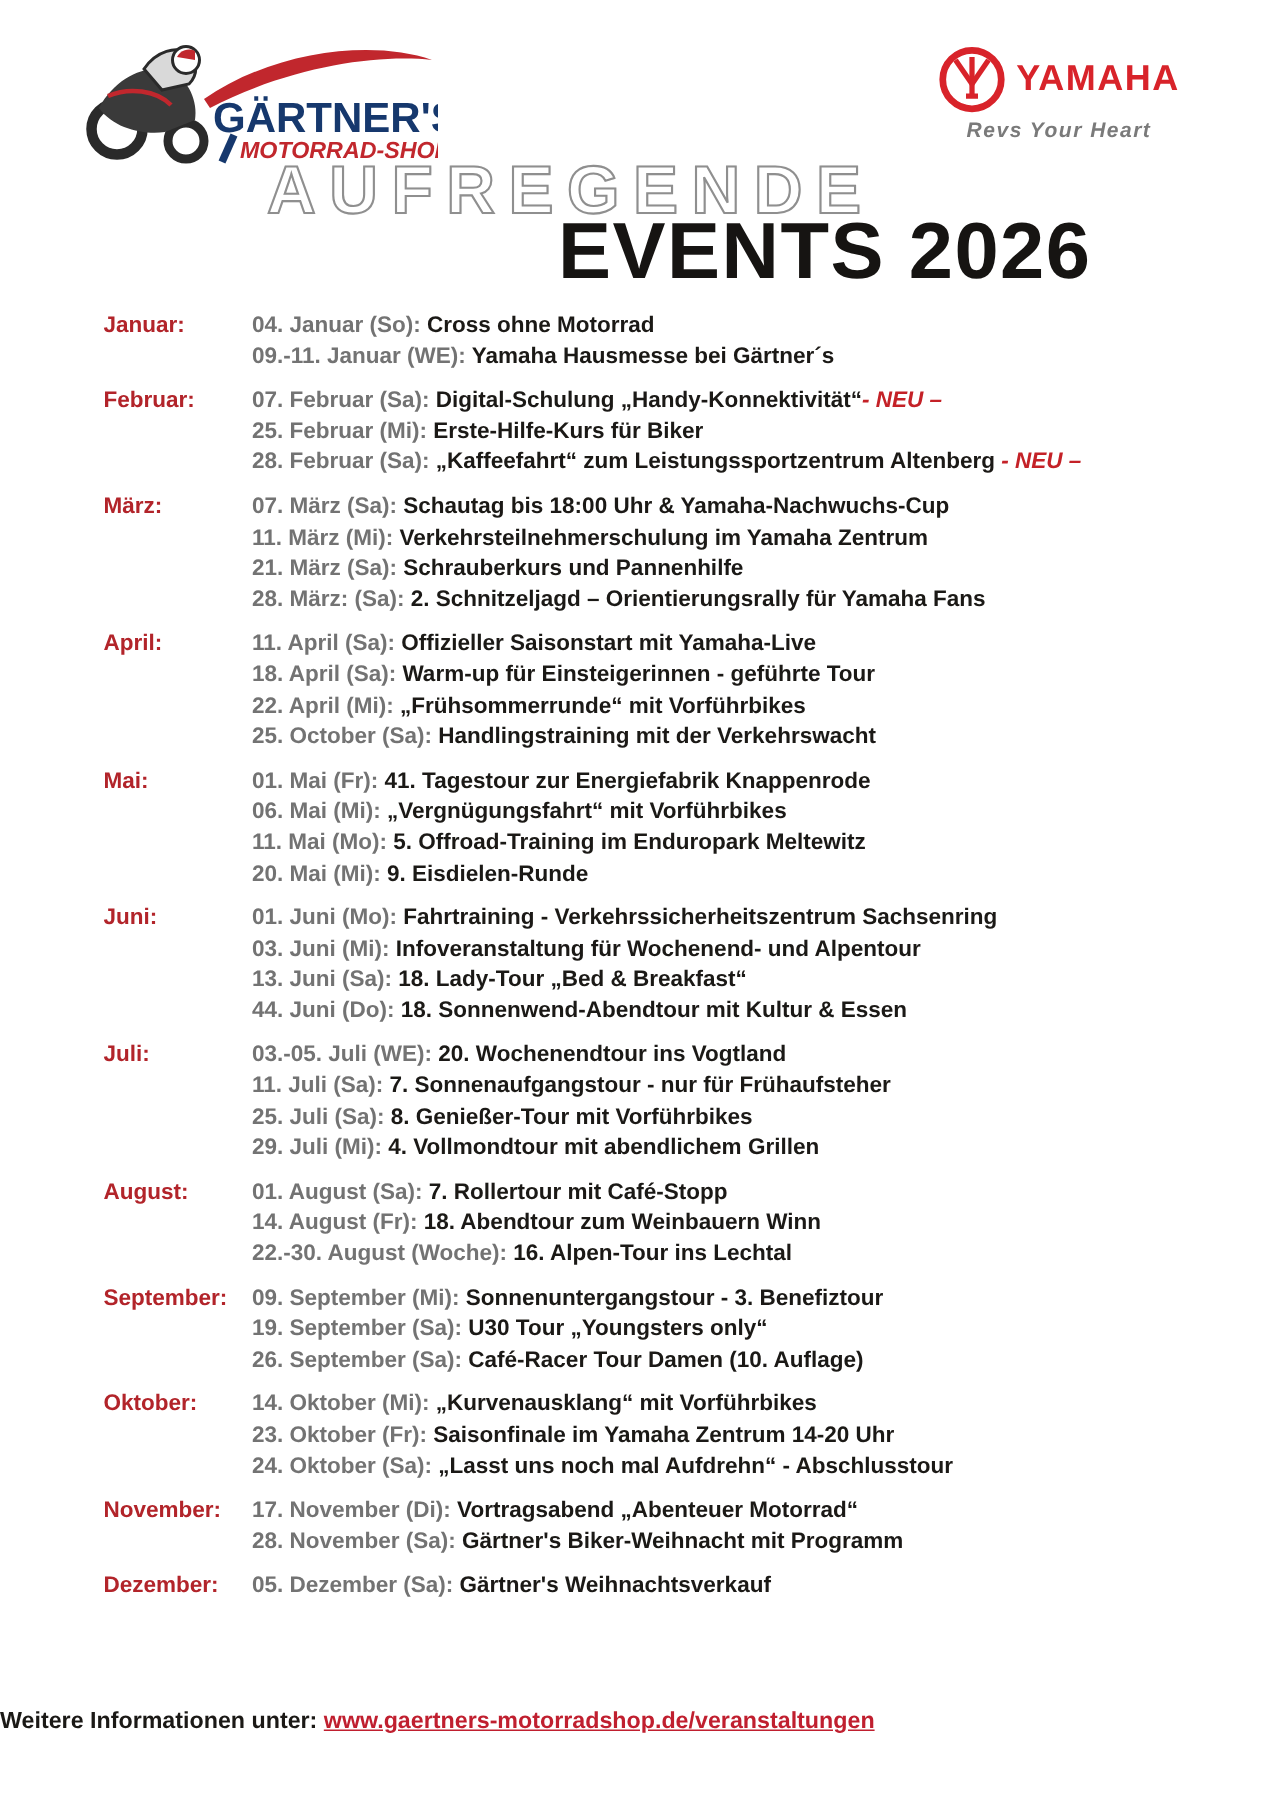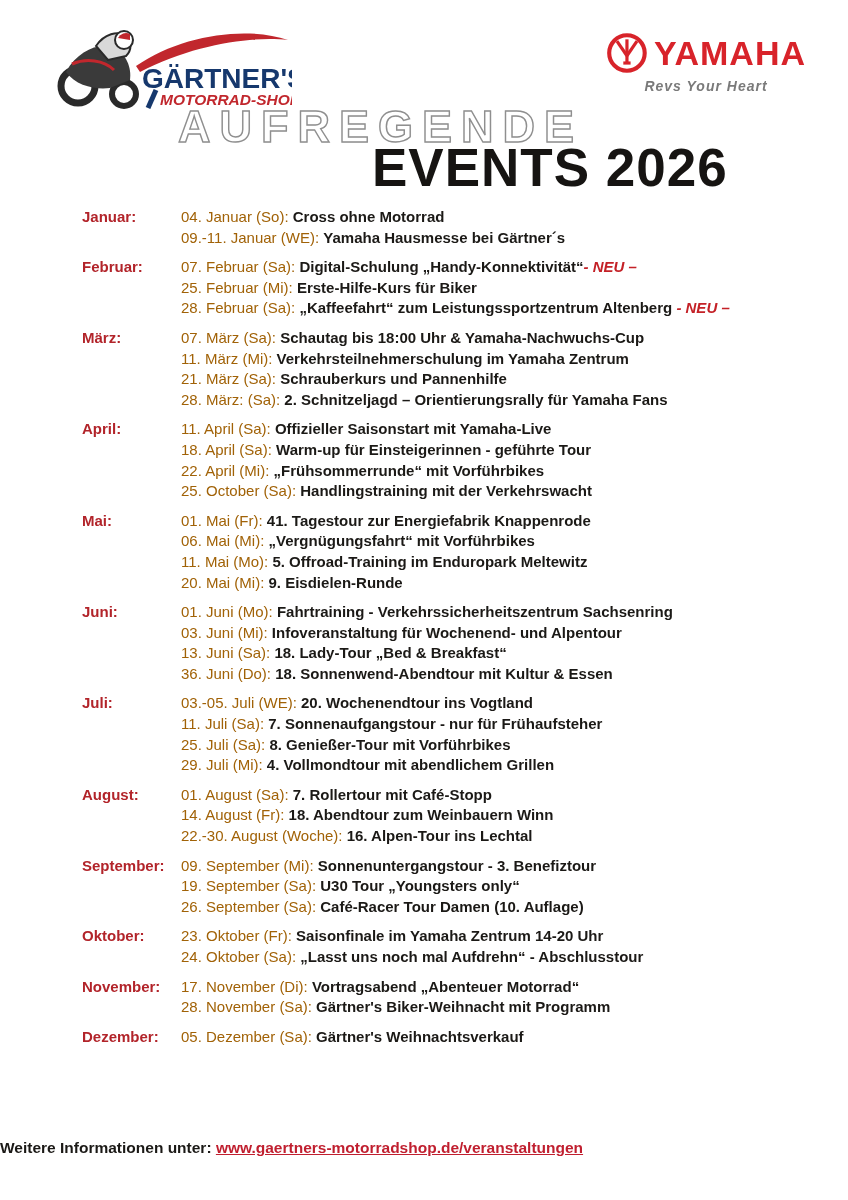--- a/index.html
+++ b/index.html
@@ -13,21 +13,21 @@
     font-family: "Liberation Sans", sans-serif;
     color: #1e1c1a;
     overflow: hidden;
   }
 
   
   .gartners-logo { position: absolute; top: 20px; left: 52px; width: 240px; height: 90px; }
   .yamaha-logo { position: absolute; top: 30px; right: 42px; width: 200px; text-align: center; }
   .yamaha-row { display: flex; align-items: center; justify-content: center; gap: 6px; }
   .yamaha-word {
-    font-size: 34px; font-weight: 800; letter-spacing: 1px;
+    font-size: 24px; font-weight: 800; letter-spacing: 1px;
     color: #d8232a; font-stretch: condensed;
   }
   .yamaha-tagline {
     margin-top: 2px; font-size: 14px; font-style: italic; font-weight: 600;
     color: #7a7a7a; letter-spacing: 1px;
   }
 
   
   .title-block { position: absolute; top: 104px; left: 16px; width: 100%; }
   .title-outline {
@@ -38,32 +38,32 @@
     text-shadow: 0 0 1px #9a9a9a;
     line-height: 1;
   }
   .title-solid {
     margin-left: 356px; margin-top: -8px;
     font-size: 53px; font-weight: 800; letter-spacing: 1px;
     color: #161412; line-height: 1;
   }
 
   
-  .events { position: absolute; top: 207px; left: 82px; width: 720px; }
+  .events { position: absolute; top: 207px; left: 69px; width: 720px; }
   .month-section {
     display: grid;
     grid-template-columns: 99px 1fr;
     margin-bottom: 9px;
   }
   .month-label {
     color: #b2242a; font-weight: 700; font-size: 15px; line-height: 20.6px;
   }
   .month-events { font-size: 15px; line-height: 20.6px; }
   .event-line { white-space: nowrap; }
-  .event-date { font-weight: 400; color: #a16207; }
+  .event-date { font-weight: 700; color: #737373; }
   .event-name { font-weight: 700; color: #1b1916; }
   .event-badge { font-weight: 700; font-style: italic; color: #c42127; }
 
   
   .footer {
     position: absolute; top: 1139px; left: 0; width: 100%;
     text-align: left; font-size: 15.5px; font-weight: 700; color: #1b1916;
   }
   .footer-link { color: #c01f2f; text-decoration: underline; cursor: pointer; }
 </style>
@@ -156,21 +156,21 @@
           <div class="event-line"><span class="event-date">11. Mai (Mo): </span><span class="event-name">5. Offroad-Training im Enduropark Meltewitz</span></div>
           <div class="event-line"><span class="event-date">20. Mai (Mi): </span><span class="event-name">9. Eisdielen-Runde</span></div>
         </div>
       </div>
       <div class="month-section">
         <div class="month-label">Juni:</div>
         <div class="month-events">
           <div class="event-line"><span class="event-date">01. Juni (Mo): </span><span class="event-name">Fahrtraining - Verkehrssicherheitszentrum Sachsenring</span></div>
           <div class="event-line"><span class="event-date">03. Juni (Mi): </span><span class="event-name">Infoveranstaltung für Wochenend- und Alpentour</span></div>
           <div class="event-line"><span class="event-date">13. Juni (Sa): </span><span class="event-name">18. Lady-Tour „Bed &amp; Breakfast“</span></div>
-          <div class="event-line"><span class="event-date">36. Juni (Do): </span><span class="event-name">18. Sonnenwend-Abendtour mit Kultur &amp; Essen</span></div>
+          <div class="event-line"><span class="event-date">44. Juni (Do): </span><span class="event-name">18. Sonnenwend-Abendtour mit Kultur &amp; Essen</span></div>
         </div>
       </div>
       <div class="month-section">
         <div class="month-label">Juli:</div>
         <div class="month-events">
           <div class="event-line"><span class="event-date">03.-05. Juli (WE): </span><span class="event-name">20. Wochenendtour ins Vogtland</span></div>
           <div class="event-line"><span class="event-date">11. Juli (Sa): </span><span class="event-name">7. Sonnenaufgangstour - nur für Frühaufsteher</span></div>
           <div class="event-line"><span class="event-date">25. Juli (Sa): </span><span class="event-name">8. Genießer-Tour mit Vorführbikes</span></div>
           <div class="event-line"><span class="event-date">29. Juli (Mi): </span><span class="event-name">4. Vollmondtour mit abendlichem Grillen</span></div>
         </div>
@@ -187,20 +187,21 @@
         <div class="month-label">September:</div>
         <div class="month-events">
           <div class="event-line"><span class="event-date">09. September (Mi): </span><span class="event-name">Sonnenuntergangstour - 3. Benefiztour</span></div>
           <div class="event-line"><span class="event-date">19. September (Sa): </span><span class="event-name">U30 Tour „Youngsters only“</span></div>
           <div class="event-line"><span class="event-date">26. September (Sa): </span><span class="event-name">Café-Racer Tour Damen (10. Auflage)</span></div>
         </div>
       </div>
       <div class="month-section">
         <div class="month-label">Oktober:</div>
         <div class="month-events">
+          <div class="event-line"><span class="event-date">14. Oktober (Mi): </span><span class="event-name">„Kurvenausklang“ mit Vorführbikes</span></div>
           <div class="event-line"><span class="event-date">23. Oktober (Fr): </span><span class="event-name">Saisonfinale im Yamaha Zentrum 14-20 Uhr</span></div>
           <div class="event-line"><span class="event-date">24. Oktober (Sa): </span><span class="event-name">„Lasst uns noch mal Aufdrehn“ - Abschlusstour</span></div>
         </div>
       </div>
       <div class="month-section">
         <div class="month-label">November:</div>
         <div class="month-events">
           <div class="event-line"><span class="event-date">17. November (Di): </span><span class="event-name">Vortragsabend „Abenteuer Motorrad“</span></div>
           <div class="event-line"><span class="event-date">28. November (Sa): </span><span class="event-name">Gärtner's Biker-Weihnacht mit Programm</span></div>
         </div>

